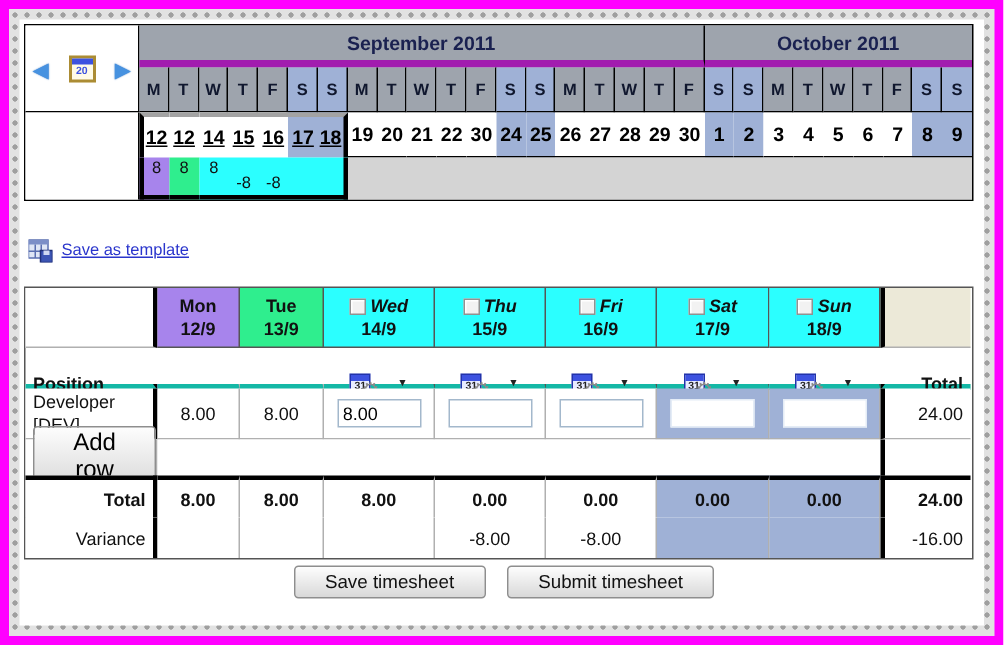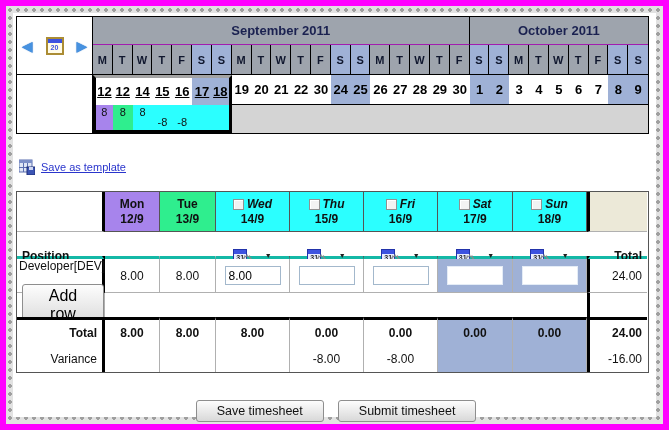--- a/index.html
+++ b/index.html
@@ -20,21 +20,21 @@
   .cal{display:grid;width:633px;border:1px solid #000;background:#fff;
     grid-template-columns:76px repeat(28,1fr);
     grid-template-rows:28px 30px 30px 28px;}
   .cal-nav{grid-row:1/3;grid-column:1;border-right:1px solid #000;border-bottom:1px solid #000;
     display:flex;align-items:center;justify-content:center;gap:13px;background:#fff;}
   .arrow{color:#4792e0;font-size:14px;line-height:1;cursor:default;text-shadow:0 0 1px #2a6ebf;}
   .nav-cal{width:18px;height:18px;border:2px solid #ab8c34;background:#fffbe8;
     display:flex;flex-direction:column;align-items:center;}
   .nav-cal-bar{width:100%;height:4px;background:#3d52e0;}
   .nav-cal-num{font-size:7px;font-weight:bold;color:#3d52e0;line-height:10px;}
-  .cal-month{background:var(--strip-gray);border-bottom:1px solid #a21caf;color:var(--navy);
+  .cal-month{background:var(--strip-gray);border-bottom:5px solid #a21caf;color:var(--navy);
     font-weight:bold;font-size:13px;display:flex;align-items:center;justify-content:center;}
   .cal-month.sep{grid-column:2/21;border-right:1px solid #000;}
   .cal-month.oct{grid-column:21/30;}
   .cal-letter{background:var(--strip-gray);border-right:1px solid #000;border-bottom:1px solid #000;
     display:flex;align-items:center;justify-content:center;font-weight:bold;font-size:11px;color:#10172e;}
   .cal-letter.we{background:var(--weekend);}
   .cal-letter.last{border-right:none;}
   .cal-blank{grid-row:3/5;grid-column:1;border-right:1px solid #000;background:#fff;}
   .cal-date{display:flex;align-items:center;justify-content:center;font-weight:bold;font-size:13px;
     background:#fff;border-bottom:1px solid #000;}
@@ -82,21 +82,21 @@
   .mini-cal-bar{width:100%;height:4px;background:#3d52e0;}
   .mini-cal-num{font-size:7px;font-weight:bold;color:#222;line-height:8px;}
   .gear{font-size:13px;color:#8a8a8a;margin-left:-6px;margin-top:6px;line-height:1;}
   .dd{font-size:7px;color:#222;margin-left:12px;}
   .cell-input{width:56px;height:19px;border:1px solid #a3b8cc;font-size:12px;padding:0 3px;background:#fff;}
   .cell-input.on-blue{border-color:#e4ecf6;}
   .addrow-btn{font-size:16px;padding:2px 12px;border:1px solid #8e8e8e;border-radius:3px;
     background:linear-gradient(#fdfdfd,#d9d9d9);cursor:pointer;}
 
   
-  .btn-row{display:flex;justify-content:center;gap:14px;margin-top:27px;}
+  .btn-row{display:flex;justify-content:center;gap:14px;margin-top:4px;}
   .btn{font-size:12.5px;padding:3px 20px;border:1px solid #8e8e8e;border-radius:3px;
     background:linear-gradient(#fdfdfd,#d8d8d8);cursor:pointer;color:#111;}
 </style>
 </head>
 <body>
 
 <div class="frame">
 <div class="torn">
 <div class="content">
 
@@ -290,21 +290,21 @@
         <span class="mini-cal">
                 <span class="mini-cal-bar"></span>
                 <span class="mini-cal-num">31</span>
               </span>
         <span class="gear">⚙</span>
         <span class="dd">▼</span>
       </span>
     </div>
     <div class="tc bg-beige bold right-al thick-l pos-b">Total</div>
 
-    <div class="tc left-al two-line thick-r" style="flex-direction:row;align-items:flex-start;justify-content:center;">
+    <div class="tc left-al two-line thick-r" style="flex-direction:column;align-items:flex-start;justify-content:center;">
       <span>Developer</span>
       <span>[DEV]</span>
     </div>
     <div class="tc">8.00</div>
     <div class="tc">8.00</div>
     <div class="tc">
             <input class="cell-input" value="8.00" style="">
           </div>
     <div class="tc">
             <input class="cell-input" value="" style="">

